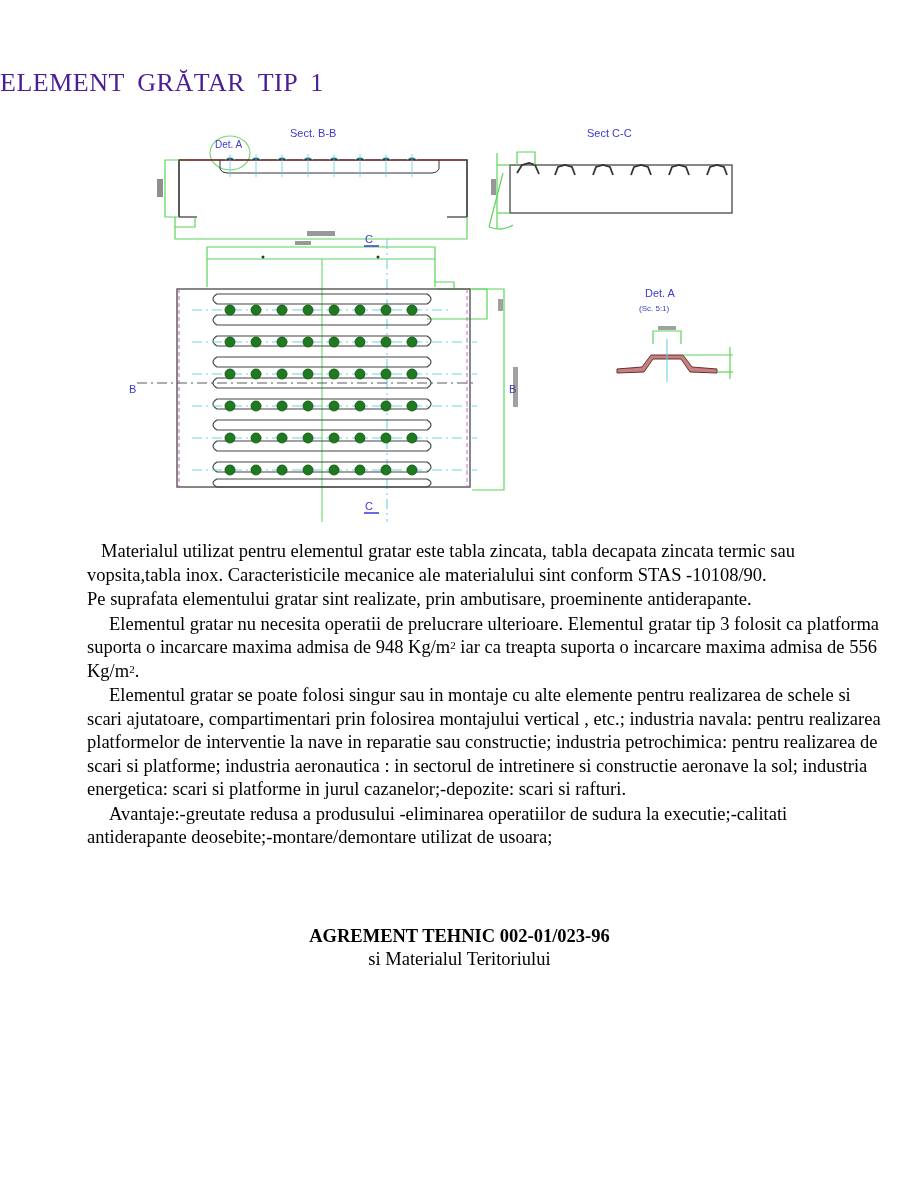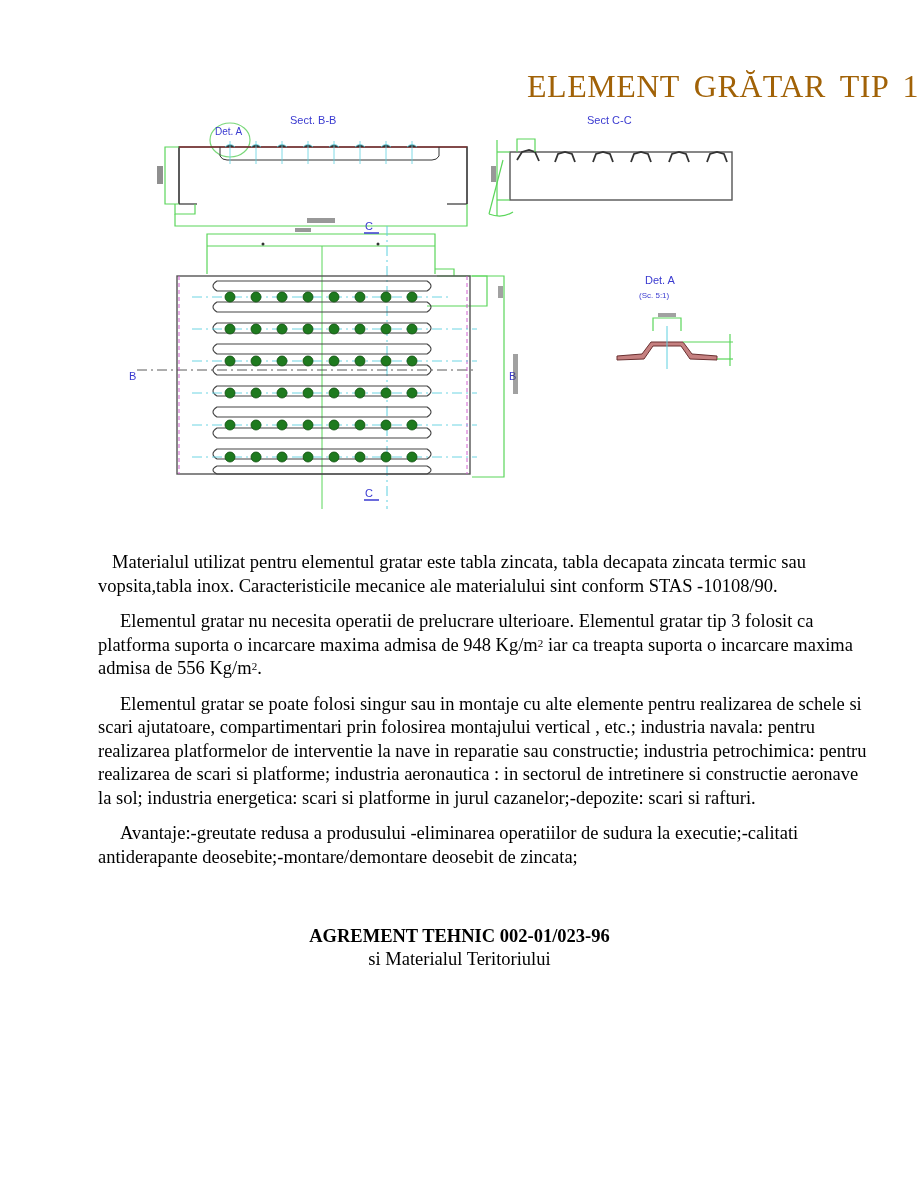--- a/index.html
+++ b/index.html
@@ -1,24 +1,24 @@
 <!DOCTYPE html>
 <html><head>
 <meta charset="utf-8">
 <style>
   html, body { margin:0; padding:0; background:#ffffff; }
   body { width:919px; height:1190px; position:relative; overflow:hidden;
          font-family:"Liberation Serif", "DejaVu Serif", serif; color:#000; }
-  .title { position:absolute; top:68px; left:0; width:919px; text-align:right;
-           font-size:32px; color:#a16207; letter-spacing:0.5px; word-spacing:6px; }
-  .drawing { position:absolute; left:117px; top:104px; width:655px; height:405px;text-align:center; }
+  .title { position:absolute; top:68px; left:0; width:919px; text-align:left;
+           font-size:26px; color:#4c1d95; letter-spacing:0.5px; word-spacing:6px; }
+  .drawing { position:absolute; left:117px; top:117px; width:655px; height:405px;text-align:center; }
   .drawing svg { width:100%; height:100%; display:block; }
   .body-text { position:absolute; left:86px; top:539px; width:800px;
                font-size:18.5px; line-height:23.5px; }
-  .body-text p { margin:12px; }
+  .body-text p { margin:1px; }
   .indent { text-indent:22px; }
   .indent-sm { text-indent:14px; }
   sup { font-size:11px; vertical-align:top; position:relative; top:-2px; }
   .footer { position:absolute; left:0; top:925px; width:919px; text-align:center;
             font-size:18.5px; line-height:23px; }
   .footer .agr { font-weight:bold; }
 </style>
 </head>
 <body>
 
@@ -201,21 +201,22 @@
       <line x1="550" y1="222" x2="550" y2="265" stroke="#5fd0e0" stroke-width="1"></line>
       <line x1="566" y1="238" x2="616" y2="238" stroke="#5bd65b" stroke-width="1.2"></line>
       <line x1="600" y1="255" x2="616" y2="255" stroke="#5bd65b" stroke-width="1.2"></line>
       <line x1="613" y1="230" x2="613" y2="262" stroke="#5bd65b" stroke-width="1.2"></line>
     </g>
   </svg>
 </div>
 
 <div class="body-text">
   <p class="indent-sm">Materialul utilizat pentru elementul gratar este tabla zincata, tabla decapata zincata termic sau vopsita,tabla inox.  Caracteristicile mecanice ale materialului sint conform STAS -10108/90.</p>
+  <p>Pe suprafata elementului gratar sint realizate, prin ambutisare, proeminente antiderapante.</p>
   <p class="indent"><span>Elementul gratar nu necesita operatii de prelucrare ulterioare. Elementul gratar tip 3 folosit ca platforma suporta o incarcare maxima admisa de 948 Kg/m</span><sup>2</sup><span> iar ca treapta suporta o incarcare maxima admisa de 556 Kg/m</span><sup>2</sup><span>.</span></p>
   <p class="indent">Elementul gratar se poate folosi singur sau in montaje cu alte elemente pentru realizarea de schele si scari ajutatoare, compartimentari prin folosirea montajului vertical , etc.; industria navala: pentru realizarea platformelor de interventie la nave in reparatie sau constructie; industria petrochimica: pentru realizarea de scari si platforme; industria aeronautica : in sectorul de intretinere si constructie aeronave la sol; industria energetica: scari si platforme in jurul cazanelor;-depozite: scari si rafturi.</p>
-  <p class="indent">Avantaje:-greutate redusa a produsului -eliminarea operatiilor de sudura la executie;-calitati antiderapante deosebite;-montare/demontare deosebit de zincata;</p>
+  <p class="indent">Avantaje:-greutate redusa a produsului -eliminarea operatiilor de sudura la executie;-calitati antiderapante deosebite;-montare/demontare utilizat de usoara;</p>
 </div>
 
 <div class="footer">
   <div class="agr">AGREMENT TEHNIC 002-01/023-96</div>
   <div>si Materialul Teritoriului</div>
 </div>
 
 </body></html>

